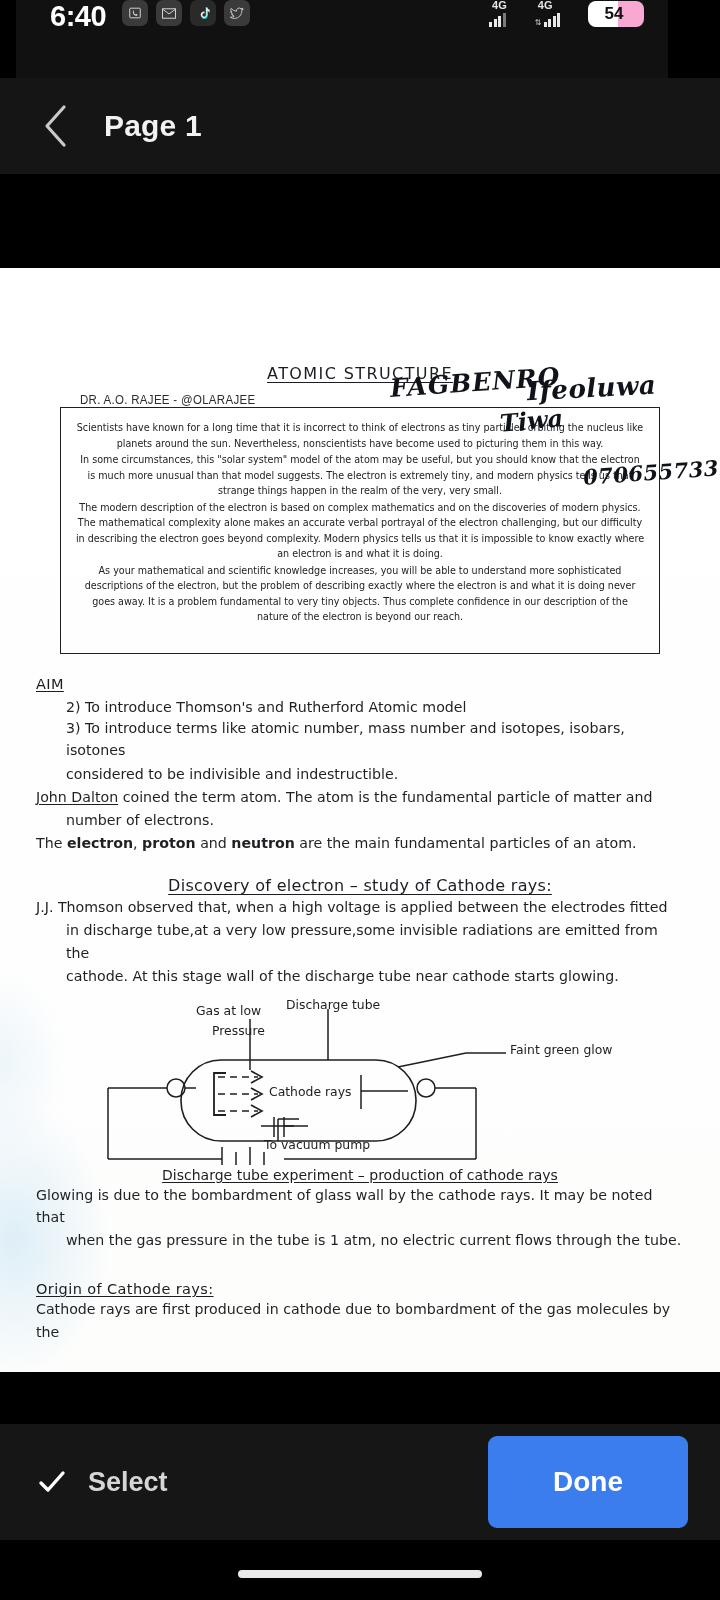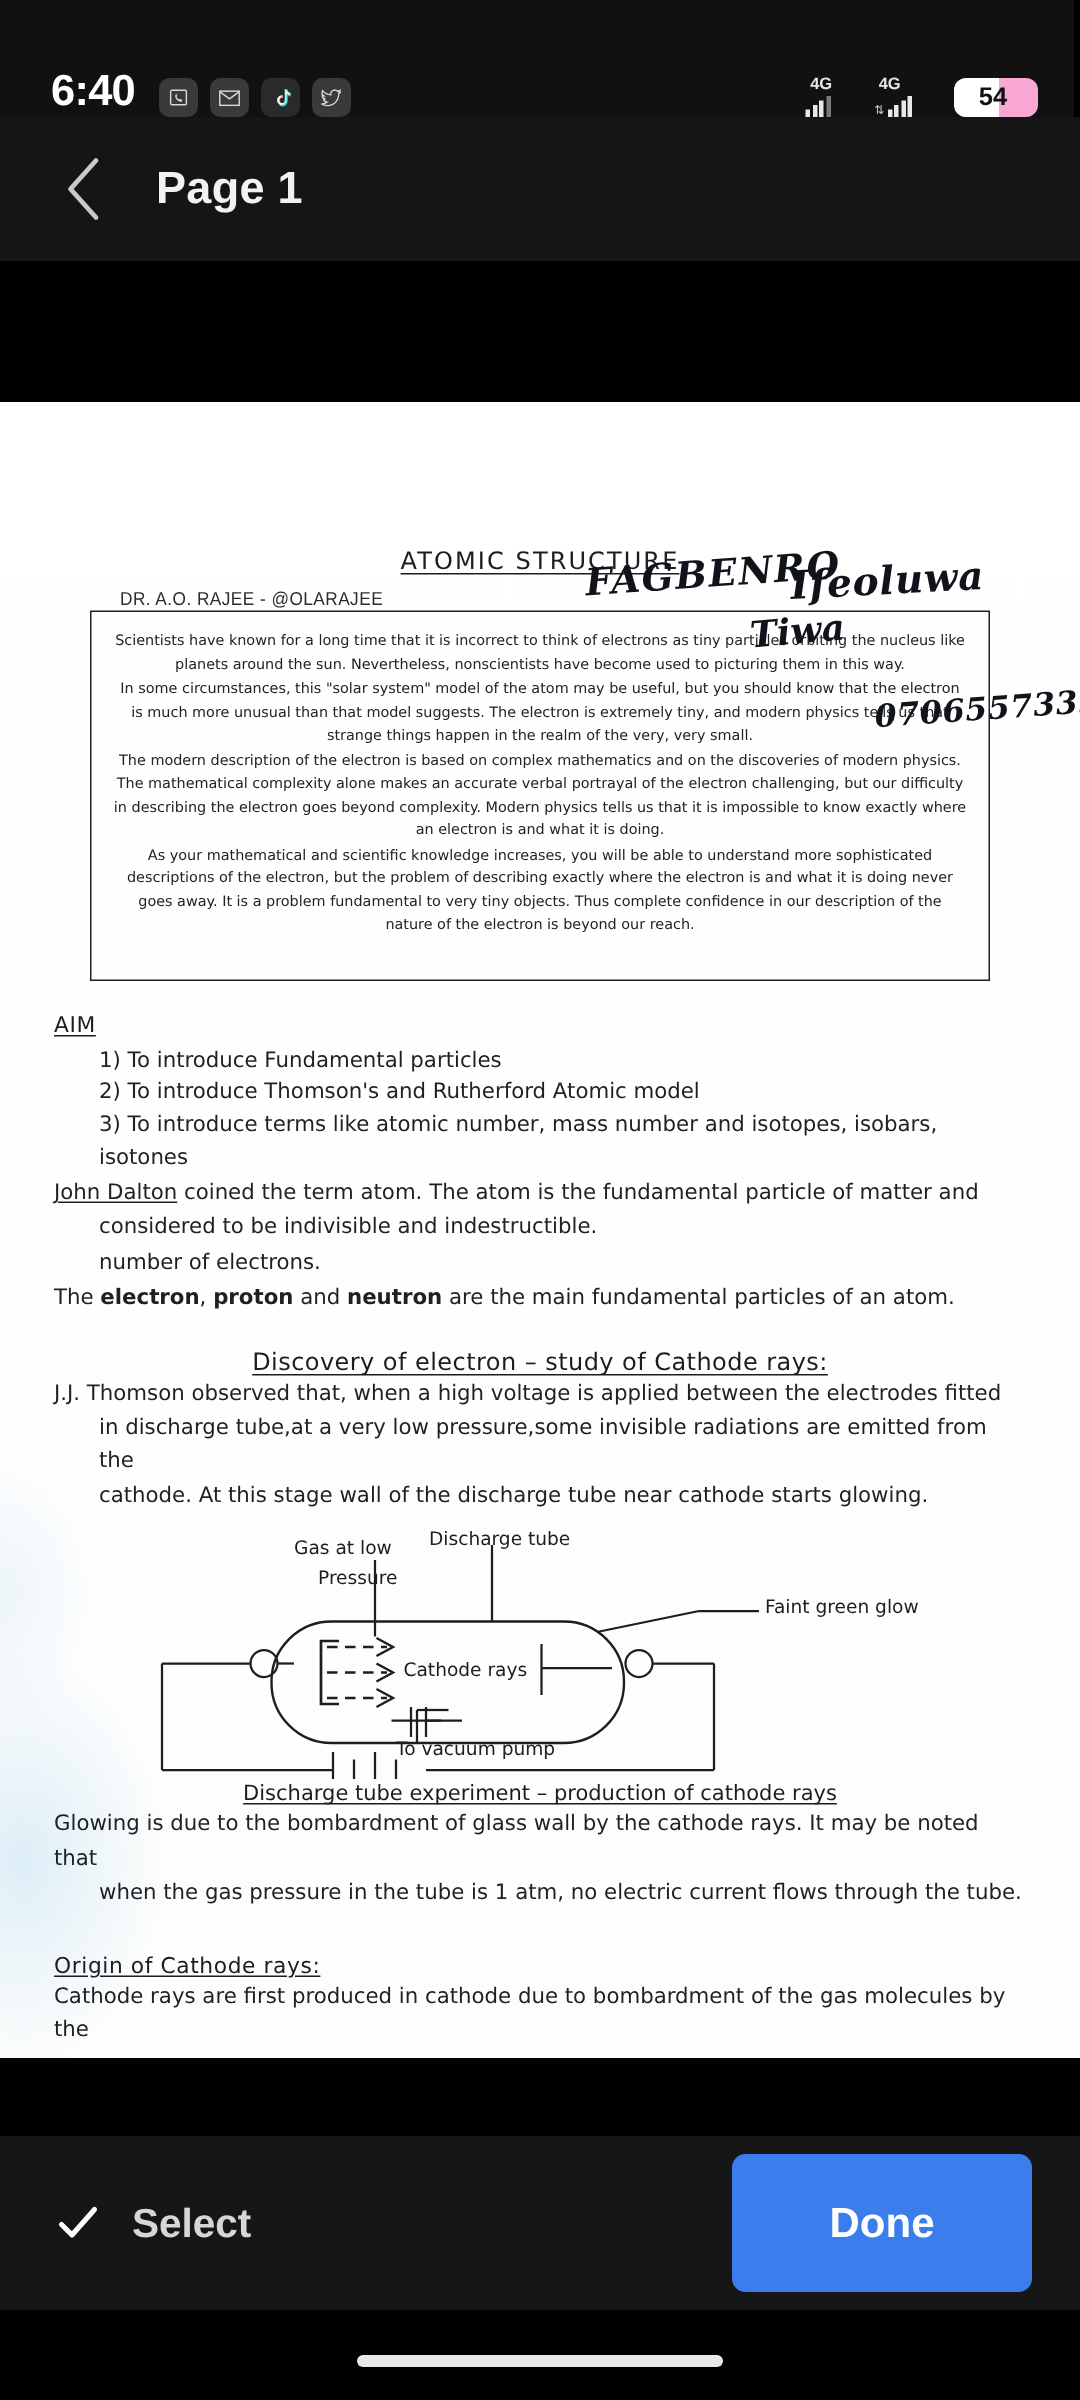--- a/index.html
+++ b/index.html
@@ -1,22 +1,22 @@
 <!DOCTYPE html>
 <html><head>
 <meta charset="utf-8">
 <style>
   * { margin:0; padding:0; box-sizing:border-box; }
   html,body { width:720px; height:1600px; background:#000; overflow:hidden; }
   body { font-family:"Liberation Sans", sans-serif; }
 
   
   .statusbar{
-    position:absolute; top:0; left:0; width:716px; height:78px;
-    background:#111111; display:flex; align-items:flex-end;
+    position:absolute; top:0; left:16px; width:652px; height:78px;
+    background:#111111; display:flex; align-items:flex-start;
     padding:0 24px 0 34px;
   }
   .clock{ color:#fff; font-size:29px; font-weight:700; letter-spacing:-0.5px; }
   .appicons{ display:flex; gap:8px; margin-left:16px; align-items:center; }
   .appicon{
     width:26px; height:26px; border-radius:7px; background:#3a3a3a;
     display:flex; align-items:center; justify-content:center;
     font-size:14px; color:#d8d8d8; line-height:1;
   }
   .appicon.tiktok{ background:#2a2a2a; }
@@ -251,29 +251,28 @@
 
       <div class="boxpara docfont">
         <p>Scientists have known for a long time that it is incorrect to think of electrons as tiny particles orbiting the nucleus like planets around the sun. Nevertheless, nonscientists have become used to picturing them in this way.</p>
         <p>In some circumstances, this "solar system" model of the atom may be useful, but you should know that the electron is much more unusual than that model suggests. The electron is extremely tiny, and modern physics tells us that strange things happen in the realm of the very, very small.</p>
         <p>The modern description of the electron is based on complex mathematics and on the discoveries of modern physics. The mathematical complexity alone makes an accurate verbal portrayal of the electron challenging, but our difficulty in describing the electron goes beyond complexity. Modern physics tells us that it is impossible to know exactly where an electron is and what it is doing.</p>
         <p>As your mathematical and scientific knowledge increases, you will be able to understand more sophisticated descriptions of the electron, but the problem of describing exactly where the electron is and what it is doing never goes away. It is a problem fundamental to very tiny objects. Thus complete confidence in our description of the nature of the electron is beyond our reach.</p>
       </div>
 
       <div class="sechead docfont">AIM</div>
       <ul class="aimlist docfont">
-        <li>1) To introduce Fundamental particles</li>
         <li>2) To introduce Thomson's and Rutherford Atomic model</li>
         <li>3) To introduce terms like atomic number, mass number and isotopes, isobars, isotones</li>
       </ul>
 
+      <div class="body-p docfont ind">considered to be indivisible and indestructible.</div>
       <div class="body-p docfont hang">
         <span class="ul">John  Dalton</span><span> coined the term atom. The atom is the fundamental particle of matter and</span>
       </div>
-      <div class="body-p docfont ind">considered to be indivisible and indestructible.</div>
       <div class="body-p docfont ind">number of electrons.</div>
       <div class="body-p docfont hang">
         <span>The </span><b class="sb">electron</b><span>, </span><b class="sb">proton</b><span> and </span><b class="sb">neutron</b><span> are the main fundamental particles of an atom.</span>
       </div>
 
       <div class="centerhead docfont">Discovery of electron – study of Cathode rays:</div>
       <div class="body-p docfont hang">J.J. Thomson observed that, when a high voltage is applied between the electrodes fitted</div>
       <div class="body-p docfont ind">in discharge tube,at a very low  pressure,some invisible radiations are emitted from the</div>
       <div class="body-p docfont ind">cathode.  At this stage wall of the discharge tube near cathode starts glowing.</div>
 

